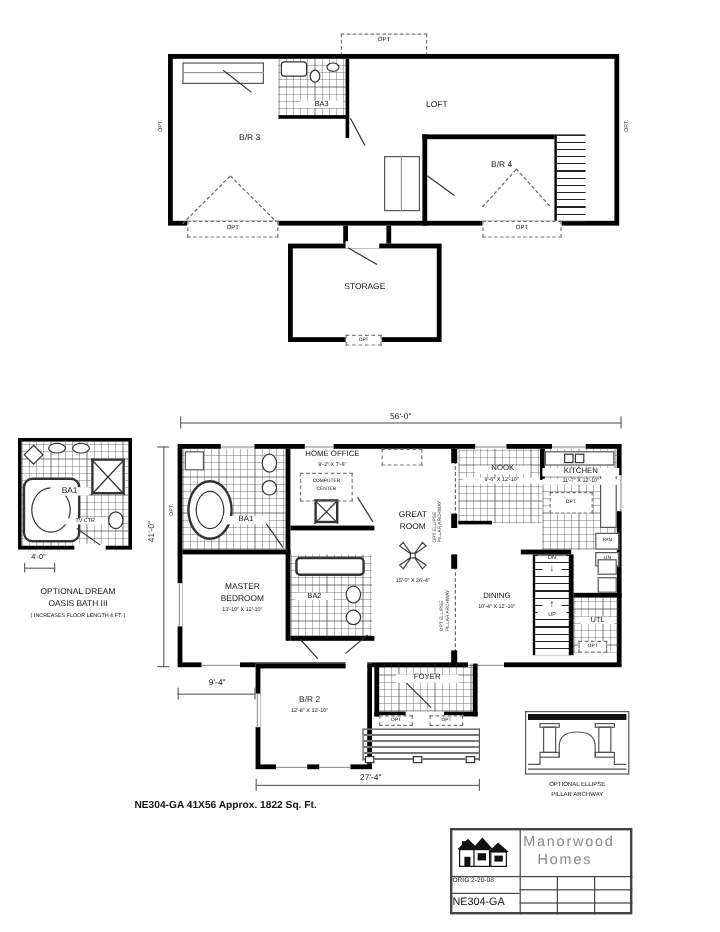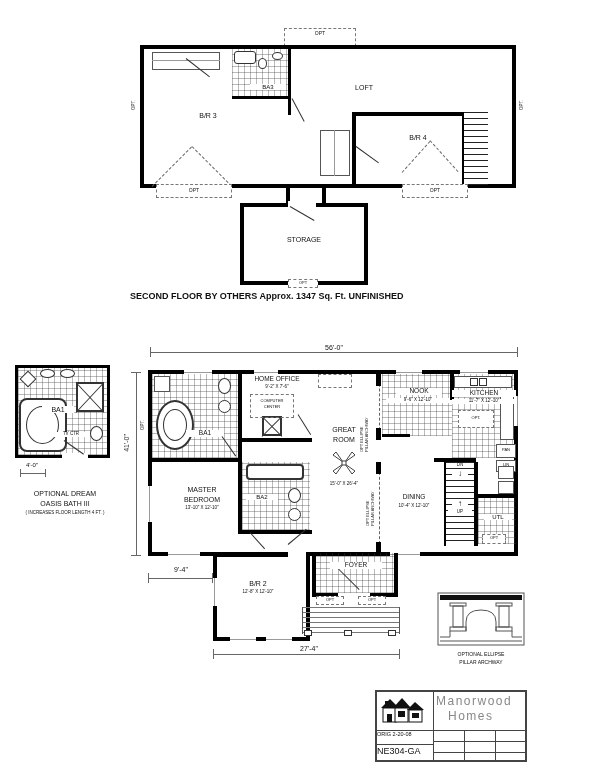--- a/index.html
+++ b/index.html
@@ -80,21 +80,20 @@
 
   <div class="w" style="left:286px;top:188px;width:4px;height:17px;"></div>
   <div class="w" style="left:322px;top:188px;width:4px;height:17px;"></div>
   <div class="box" style="left:240px;top:203px;width:128px;height:82px;"></div>
   <div class="winw" style="left:288px;top:201px;width:28px;height:6px;"></div>
   <div class="ln" style="left:290px;top:206px;width:28px;transform:rotate(30deg);"></div>
   <div class="lbl" style="left:272px;top:236px;width:64px;font-size:7px;">STORAGE</div>
   <div class="dash" style="left:288px;top:279px;width:30px;height:9px;background:#fff;"></div>
   <div class="lbl" style="left:288px;top:281px;width:30px;font-size:4px;">OPT</div>
 
-  <div class="lbl b" style="left:130px;top:292px;width:380px;font-size:9px;text-align:left;">SECOND FLOOR BY OTHERS   Approx. 1347 Sq. Ft.  UNFINISHED</div>
 
   <div class="dl" style="left:150px;top:352px;width:368px;"></div>
   <div class="tk" style="left:150px;top:347px;width:1px;height:10px;"></div>
   <div class="tk" style="left:517px;top:347px;width:1px;height:10px;"></div>
   <div class="lbl onT" style="left:293px;top:344px;width:80px;font-size:7px;">56'-0"</div>
 
   <div class="dlv" style="left:136px;top:372px;height:184px;"></div>
   <div class="tk" style="left:131px;top:372px;width:10px;height:1px;"></div>
   <div class="tk" style="left:131px;top:555px;width:10px;height:1px;"></div>
   <div class="vt" style="left:123px;top:434px;font-size:7px;background:#fff;">41'-0"</div>
@@ -287,20 +286,21 @@
     <rect x="59" y="11" width="16" height="3" fill="none" stroke="#555"></rect>
     <rect x="62" y="14" width="10" height="21" fill="none" stroke="#555"></rect>
     <rect x="59" y="35" width="16" height="4" fill="none" stroke="#555"></rect>
     <path d="M29,39 V30 Q29,18 44,18 Q59,18 59,30 V39" fill="none" stroke="#555"></path>
     <path d="M3,45 H13 V39 M75,39 V45 H85" fill="none" stroke="#555"></path>
     <line x1="3" y1="49" x2="85" y2="49" stroke="#555"></line>
   </svg>
   <div class="lbl" style="left:432px;top:652px;width:98px;font-size:5px;">OPTIONAL ELLIPSE</div>
   <div class="lbl" style="left:432px;top:660px;width:98px;font-size:5px;">PILLAR ARCHWAY</div>
 
+  <div class="lbl b" style="left:112px;top:666px;width:300px;font-size:8.5px;text-align:left;">NE304-GA  41X56  Approx. 1822 Sq. Ft.</div>
 
   <div class="thin" style="left:375px;top:690px;width:152px;height:72px;border-width:2px;border-color:#444;"></div>
   <div class="winl" style="left:433px;top:690px;width:1px;height:40px;background:#444;"></div>
   <div class="winl" style="left:375px;top:730px;width:152px;height:1px;background:#444;"></div>
   <svg class="abs" style="left:380px;top:695px;" width="48" height="32" viewBox="0 0 48 32">
     <rect x="5" y="6" width="3" height="5" fill="#111"></rect>
     <polygon points="1,13 10,4 19,13" fill="#111"></polygon>
     <rect x="3" y="13" width="13" height="14" fill="#fff" stroke="#111"></rect>
     <rect x="7" y="19" width="5" height="8" fill="#111"></rect>
     <polygon points="13,13 22,3 31,13" fill="#111"></polygon>

